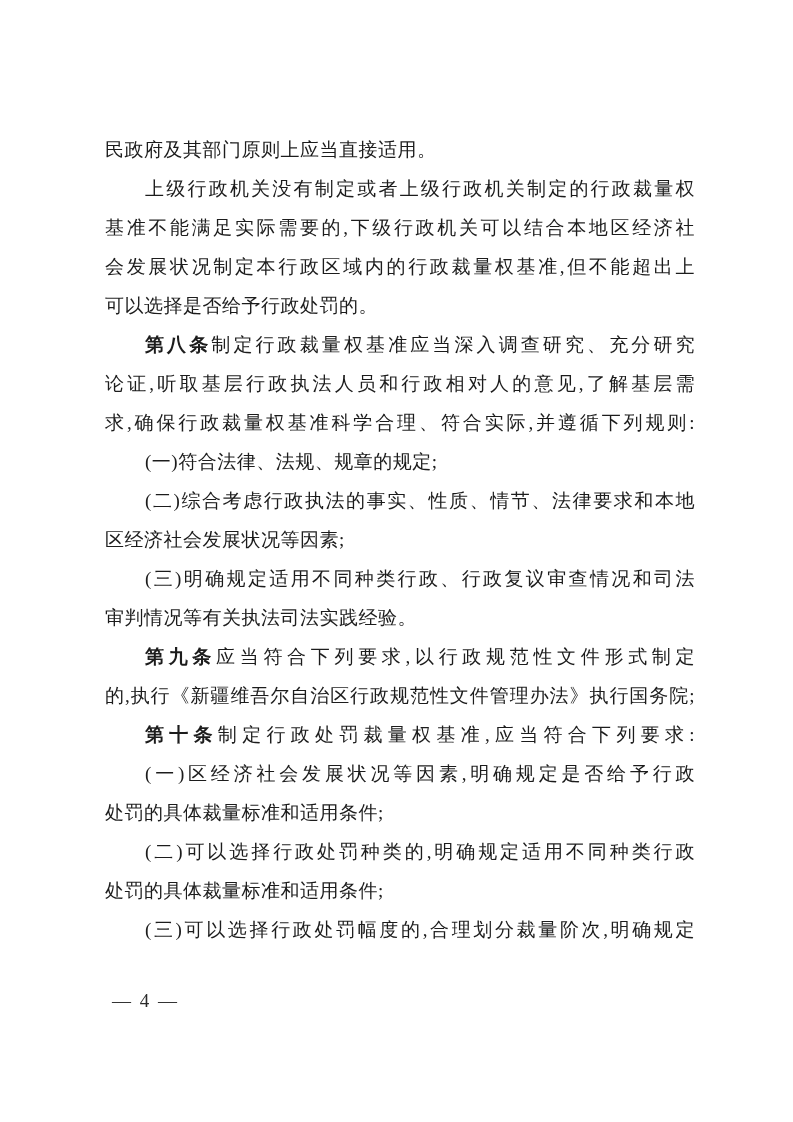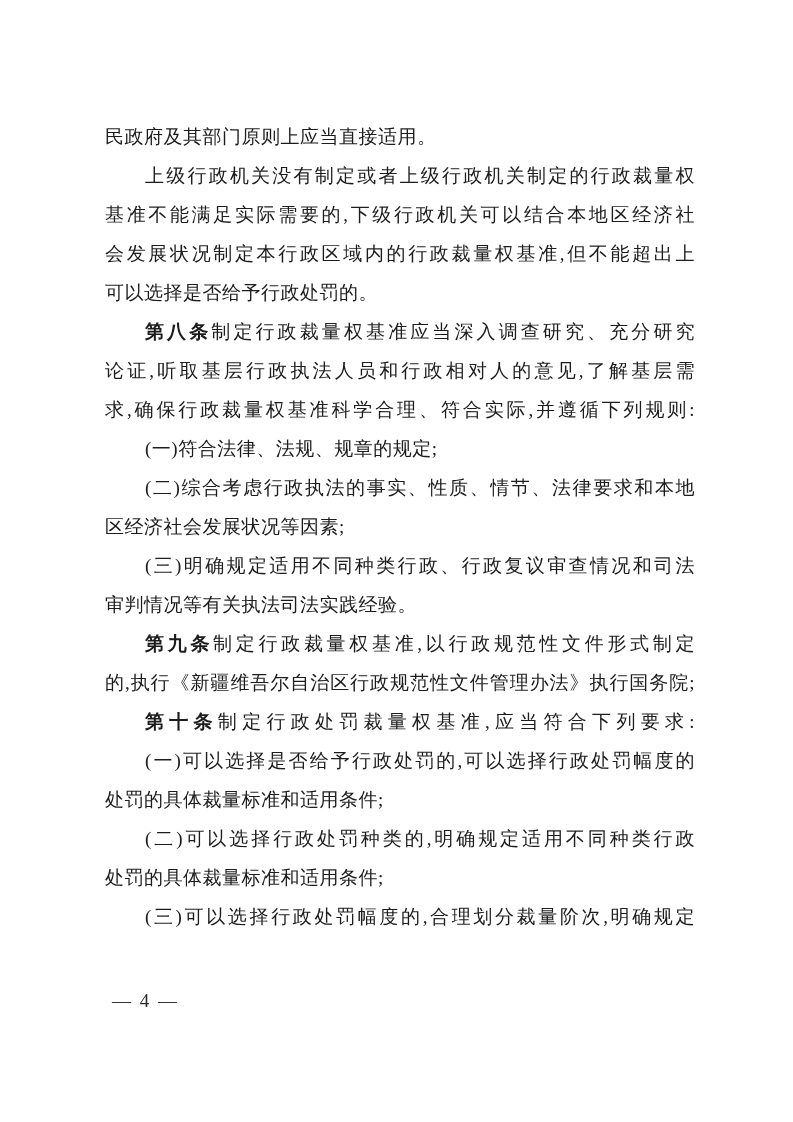--- a/index.html
+++ b/index.html
@@ -12,21 +12,21 @@
     width: 793px;
     height: 1122px;
     background: #ffffff;
     overflow: hidden;
     font-family: "Liberation Serif", "DejaVu Serif", serif;
     color: #1c1c1c;
   }
   .textblock {
     position: absolute;
     left: 105px;
-    top: 117px;
+    top: 130px;
     width: 590px;
   }
   .line {
     height: 39px;
     line-height: 39px;
     font-size: 19px;
     letter-spacing: 0.5px;
     overflow: hidden;
   }
   .line.indent {
@@ -78,28 +78,28 @@
     <div class="line indent"><span>(一)符合法律、法规、规章的规定;</span></div>
 
     <div class="line indent justify"><span>(二)综合考虑行政执法的事实、性质、情节、法律要求和本地</span></div>
 
     <div class="line"><span>区经济社会发展状况等因素;</span></div>
 
     <div class="line indent justify"><span>(三)明确规定适用不同种类行政、行政复议审查情况和司法</span></div>
 
     <div class="line"><span>审判情况等有关执法司法实践经验。</span></div>
 
-    <div class="line indent justify"><span class="term">第九条</span><span>制定行政裁量权基准,以行政规范性文件形式制定</span></div>
+    <div class="line indent justify"><span class="term">第九条</span><span>应当符合下列要求,以行政规范性文件形式制定</span></div>
 
     <div class="line justify"><span>的,执行《新疆维吾尔自治区行政规范性文件管理办法》执行国务院;</span></div>
 
 
     <div class="line indent justify"><span class="term">第十条</span><span>制定行政处罚裁量权基准,应当符合下列要求:</span></div>
 
-    <div class="line indent justify"><span>(一)可以选择是否给予行政处罚的,可以选择行政处罚幅度的</span></div>
+    <div class="line indent justify"><span>(一)区经济社会发展状况等因素,明确规定是否给予行政</span></div>
 
     <div class="line"><span>处罚的具体裁量标准和适用条件;</span></div>
 
     <div class="line indent justify"><span>(二)可以选择行政处罚种类的,明确规定适用不同种类行政</span></div>
 
     <div class="line"><span>处罚的具体裁量标准和适用条件;</span></div>
 
     <div class="line indent justify"><span>(三)可以选择行政处罚幅度的,合理划分裁量阶次,明确规定</span></div>
 
   </div>

